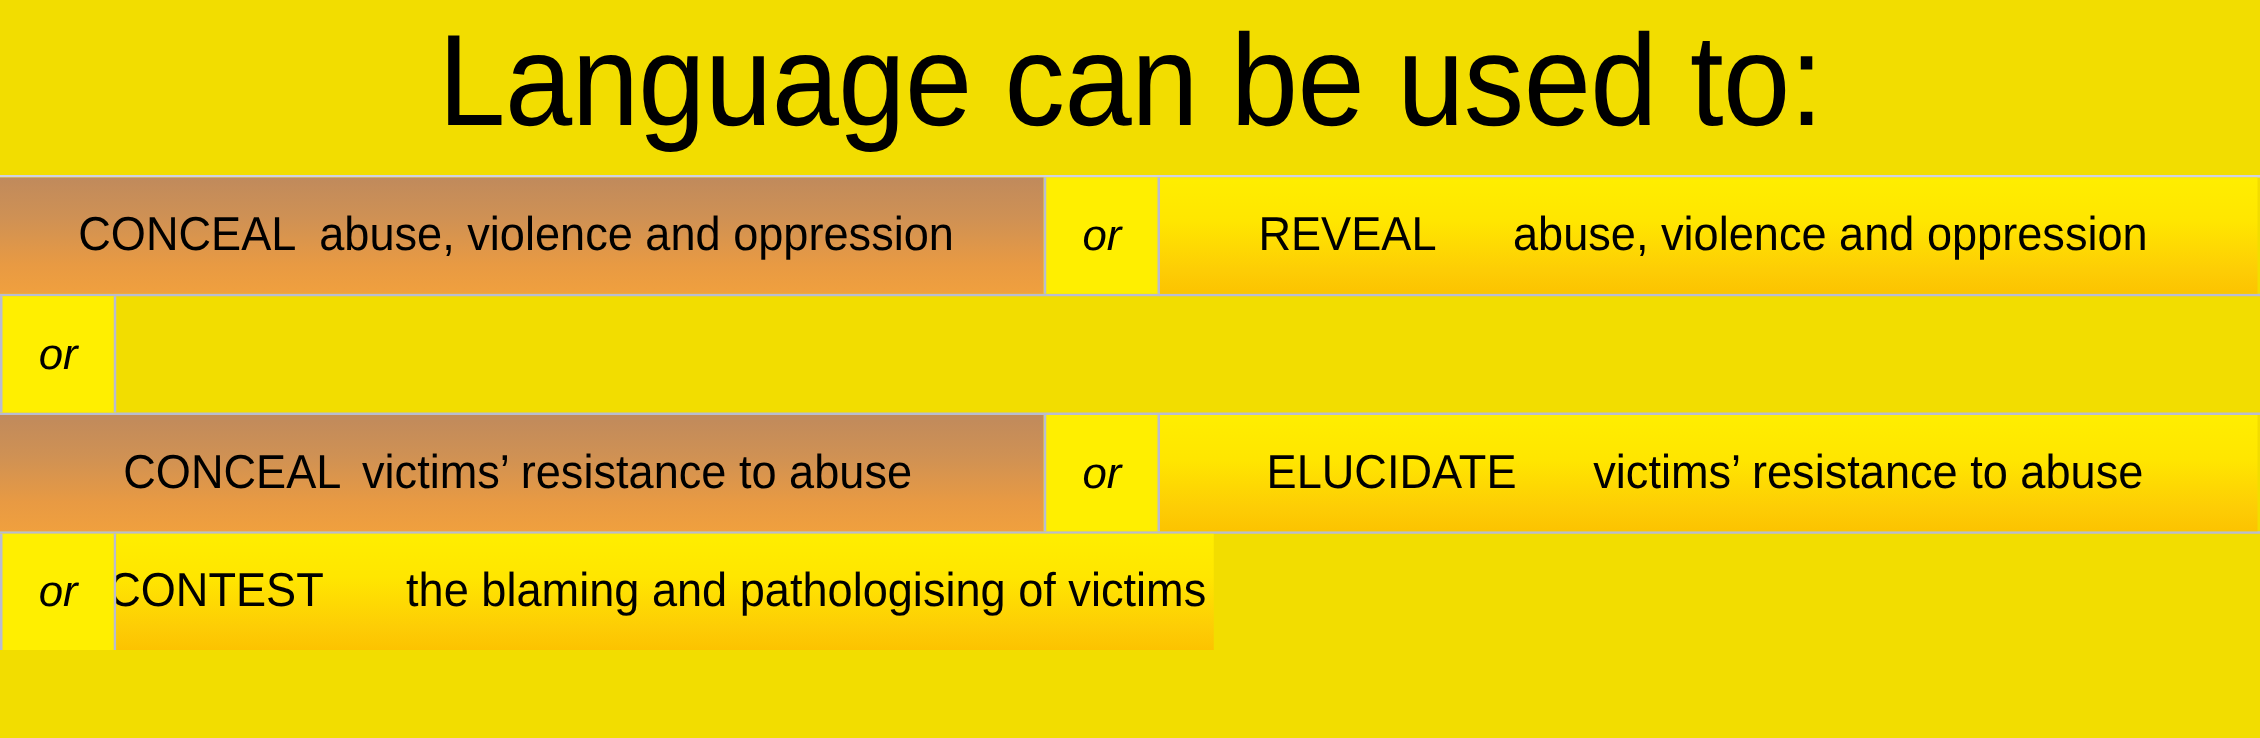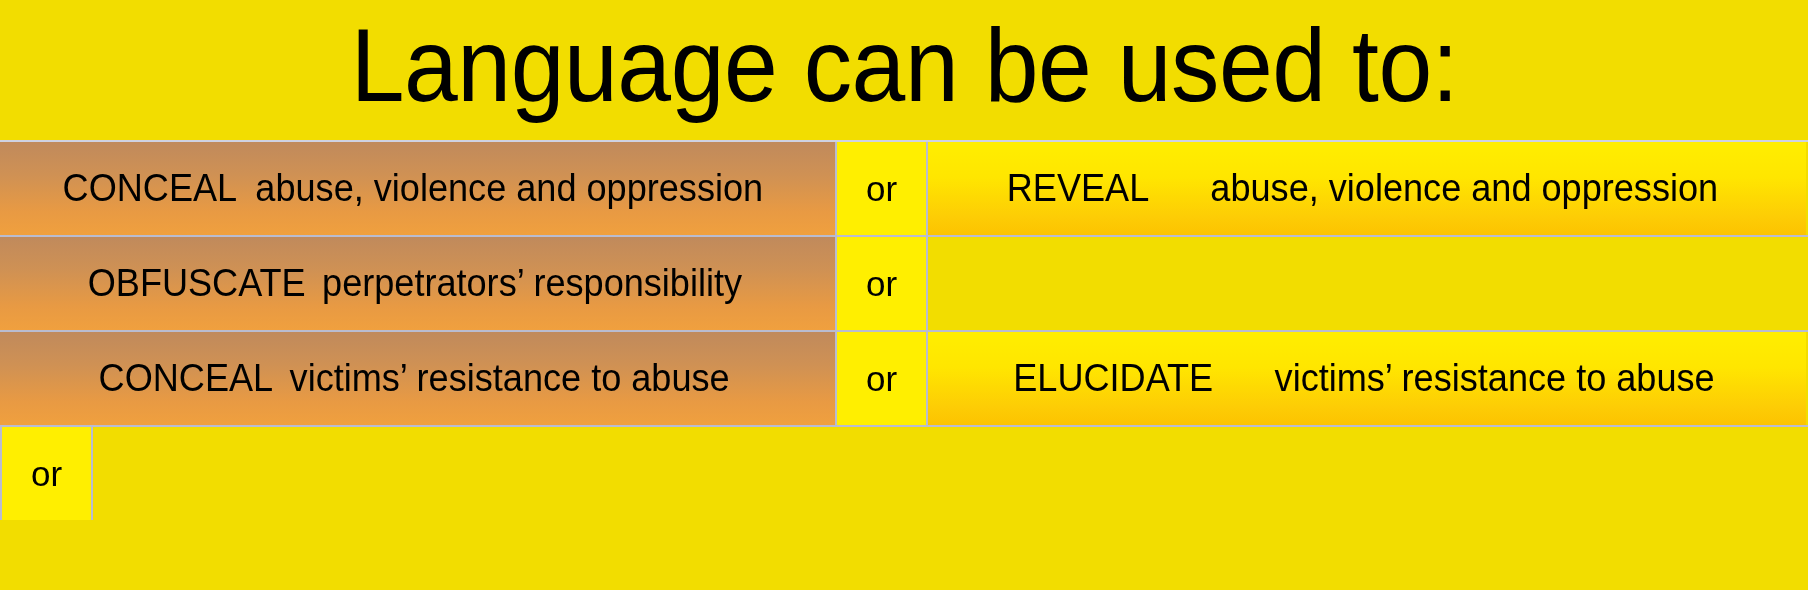--- a/index.html
+++ b/index.html
@@ -100,20 +100,21 @@
   .line2 {
     font-size: 38px;
     line-height: 1.08;
     white-space: nowrap;
     transform: scaleX(0.95);
   }
 
   .or-text {
     font-size: 35px;
     line-height: 1;
+    font-style: italic;
   }
 </style>
 </head>
 <body>
 
 <div id="slide">
 
   <div id="header">
     <div id="header-title">Language can be used to:</div>
   </div>
@@ -128,24 +129,20 @@
       <div class="cell cell-or">
         <div class="or-text">or</div>
       </div>
       <div class="cell cell-right">
         <div class="line1">REVEAL</div>
         <div class="line2">abuse, violence and oppression</div>
       </div>
     </div>
 
     <div class="row">
-      <div class="cell cell-left">
-        <div class="line1">OBFUSCATE</div>
-        <div class="line2">perpetrators’ responsibility</div>
-      </div>
       <div class="cell cell-or">
         <div class="or-text">or</div>
       </div>
     </div>
 
     <div class="row">
       <div class="cell cell-left">
         <div class="line1">CONCEAL</div>
         <div class="line2">victims’ resistance to abuse</div>
       </div>
@@ -155,16 +152,20 @@
       <div class="cell cell-right">
         <div class="line1">ELUCIDATE</div>
         <div class="line2">victims’ resistance to abuse</div>
       </div>
     </div>
 
     <div class="row">
       <div class="cell cell-or">
         <div class="or-text">or</div>
       </div>
+      <div class="cell cell-right">
+        <div class="line1">CONTEST</div>
+        <div class="line2">the blaming and pathologising of victims</div>
+      </div>
     </div>
 
   </div>
 </div>
 
 </body></html>

